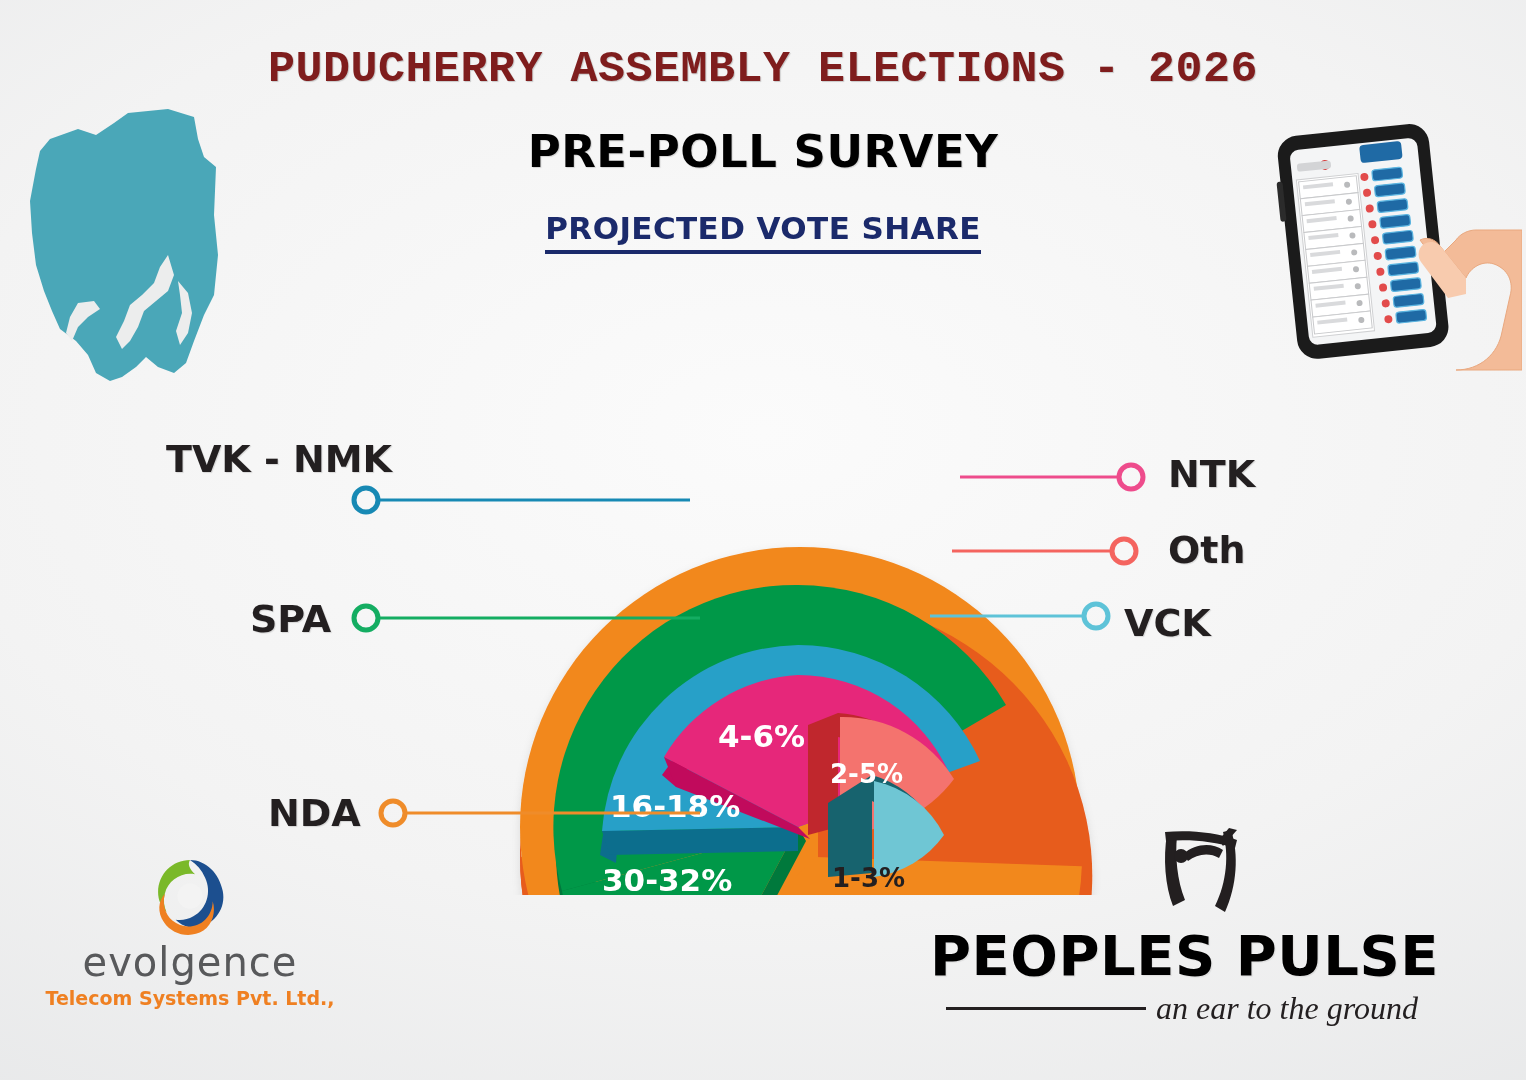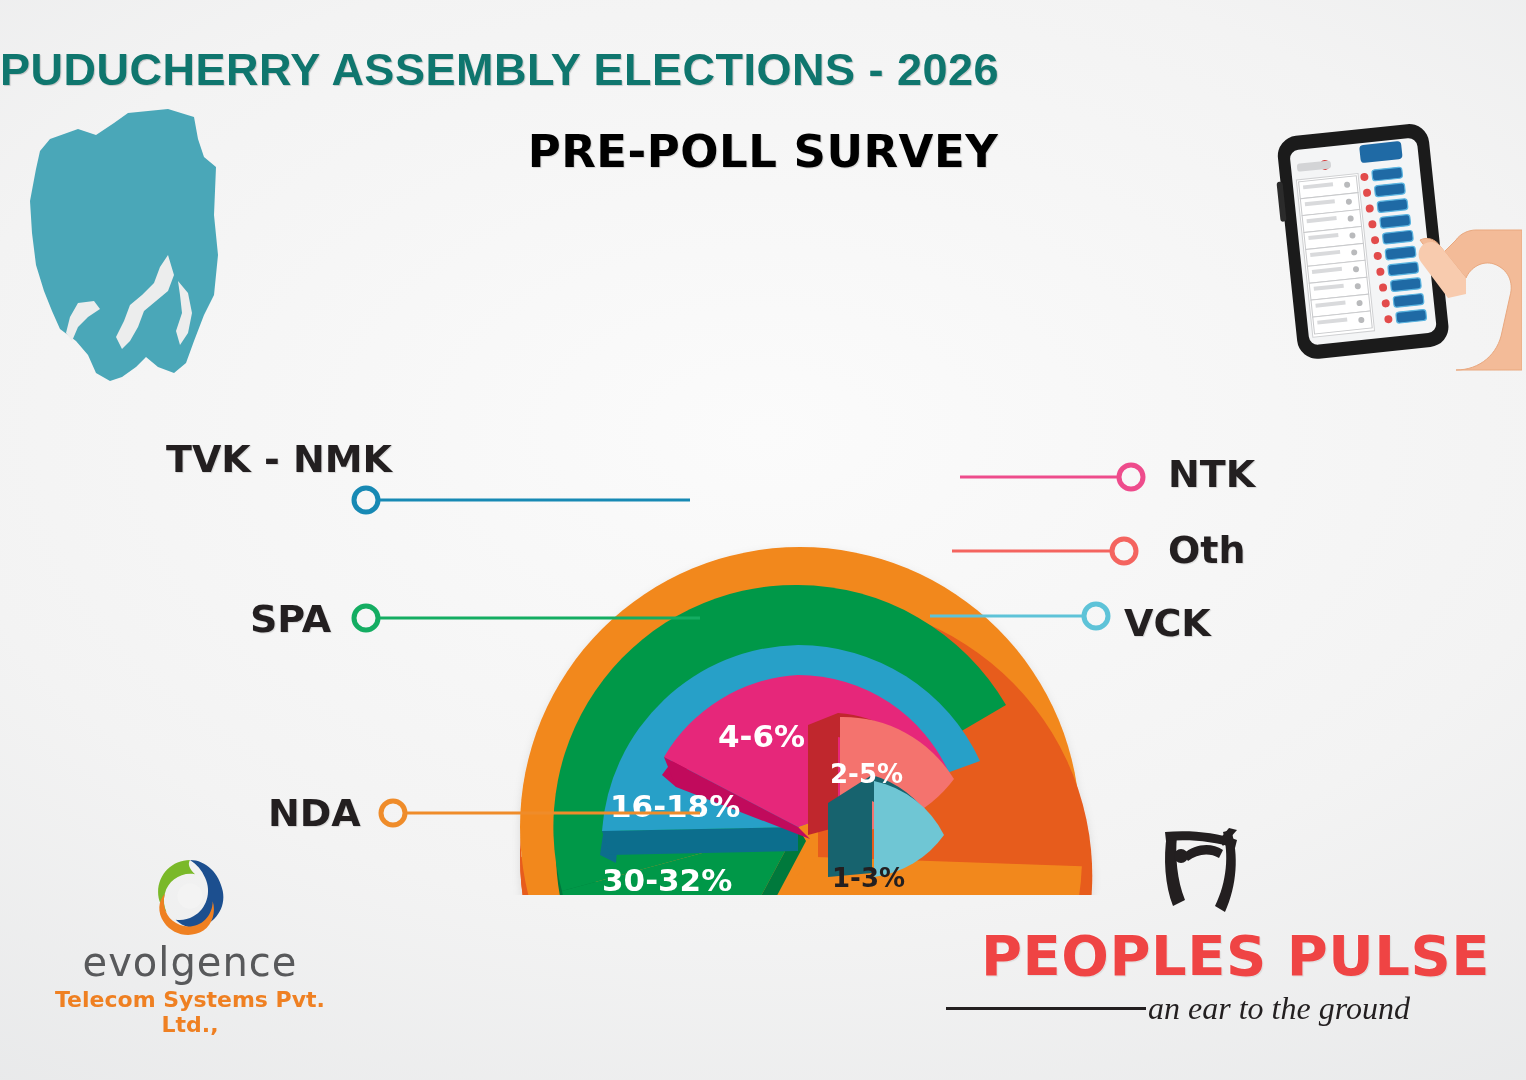--- a/index.html
+++ b/index.html
@@ -7,24 +7,24 @@
     width:1526px;height:1080px;overflow:hidden;
     font-family:"Liberation Sans", sans-serif;
     background:
       radial-gradient(ellipse 120% 100% at 50% 40%, #fbfbfb 0%, #f3f3f3 45%, #e7e8e9 78%, #dedfe1 100%);
     position:relative;
   }
   .stage{position:absolute;inset:0;}
 
   
   .title-main{
-    position:absolute;left:0;right:0;top:44px;
-    font-size:45px;font-weight:bold;letter-spacing:0.5px;color:#0f766e;
+    position:absolute;left:0;right:0;top:44px;text-align:center;
+    font-size:45px;font-weight:bold;letter-spacing:0.5px;color:#7f1d1d;
     text-shadow:1px 1px 1px rgba(0,0,0,.18);
-    font-family:Liberation Sans, sans-serif;
+    font-family:Liberation Mono, monospace;
   }
   .title-sub{
     position:absolute;left:0;right:0;top:125px;text-align:center;
     font-size:45px;font-weight:bold;color:#000000;letter-spacing:0.5px;
     text-shadow:1px 1px 1px rgba(0,0,0,.15);
     font-family:"DejaVu Sans","Liberation Sans",sans-serif;
   }
   .title-third-wrap{
     position:absolute;left:0;right:0;top:210px;text-align:center;
   }
@@ -56,46 +56,49 @@
   .co-vck{left:1124px;top:601px;font-size:38px;}
 
   .leader{position:absolute;left:0;top:0;width:1526px;height:1080px;
           pointer-events:none;}
 
   
   .logo-evolgence{position:absolute;left:40px;top:855px;width:300px;text-align:center;}
   .evo-mark{width:84px;height:84px;margin:0 auto;display:block;}
   .evo-name{font-size:40px;color:#58595b;letter-spacing:1px;margin-top:0;
             font-family:"DejaVu Sans","Liberation Sans",sans-serif;font-weight:400;}
-  .evo-tag{font-size:22px;color:#ef8022;font-weight:bold;margin-top:2px;
+  .evo-tag{font-size:19px;color:#ef8022;font-weight:bold;margin-top:2px;
            font-family:"DejaVu Sans","Liberation Sans",sans-serif;}
 
   .logo-pulse{position:absolute;left:930px;top:828px;width:560px;}
   .pp-mark{width:110px;height:100px;display:block;margin:0 auto 0 215px;}
-  .pp-name{font-size:56px;font-weight:bold;color:#ef4444;letter-spacing:0.5px;
-           text-align:right;line-height:1;
+  .pp-name{font-size:56px;font-weight:bold;color:#000000;letter-spacing:0.5px;
+           text-align:left;line-height:1;
            text-shadow:0 0 2px #fff, 1px 1px 1px rgba(0,0,0,.12);
            font-family:"DejaVu Sans","Liberation Sans",sans-serif;}
-  .pp-tagwrap{display:flex;align-items:center;margin-top:6px;gap:2px;}
+  .pp-tagwrap{display:flex;align-items:center;margin-top:6px;gap:10px;}
   .pp-rule{flex:0 0 200px;height:3px;background:#231f20;margin-left:16px;}
   .pp-tag{font-size:32px;font-style:italic;color:#231f20;
           font-family:"Liberation Serif","DejaVu Serif",serif;white-space:nowrap;}
 
   .slice-label{font-weight:bold;fill:#ffffff;
                font-family:"DejaVu Sans","Liberation Sans",sans-serif;
                paint-order:stroke;}
   .slice-label.dark{fill:#231f20;}
 </style>
 </head>
 <body>
 
 <div class="stage">
 
   <div class="title-main">PUDUCHERRY ASSEMBLY  ELECTIONS - 2026</div>
   <div class="title-sub">PRE-POLL SURVEY</div>
+  <div class="title-third-wrap">
+    <span class="title-third">PROJECTED VOTE SHARE</span>
+  </div>
 
   <svg class="map" viewBox="0 0 210 290">
     <path fill="#4aa7b8" d="M32,34 L60,24 L78,30 L96,18 L110,8 L150,4 L176,12 L180,34 L186,52
       L198,62 L196,110 L200,150 L196,190 L186,210 L176,236 L168,258 L156,268 L140,262
       L128,252 L118,262 L104,272 L92,276 L78,268 L70,250 L58,236 L42,224 L34,206
       L26,186 L18,160 L14,128 L12,96 L18,64 L22,46 Z"></path>
     <path fill="#eceded" d="M150,150 L156,170 L150,186 L138,196 L126,206 L120,222 L112,236
       L104,244 L98,232 L106,216 L112,200 L124,190 L136,178 L142,162 Z"></path>
     <path fill="#eceded" d="M60,198 L76,196 L82,204 L70,212 L60,222 L54,236 L48,228 L52,212 Z"></path>
     <path fill="#eceded" d="M160,176 L170,188 L174,208 L170,228 L162,240 L158,226 L164,208 L162,190 Z"></path>

